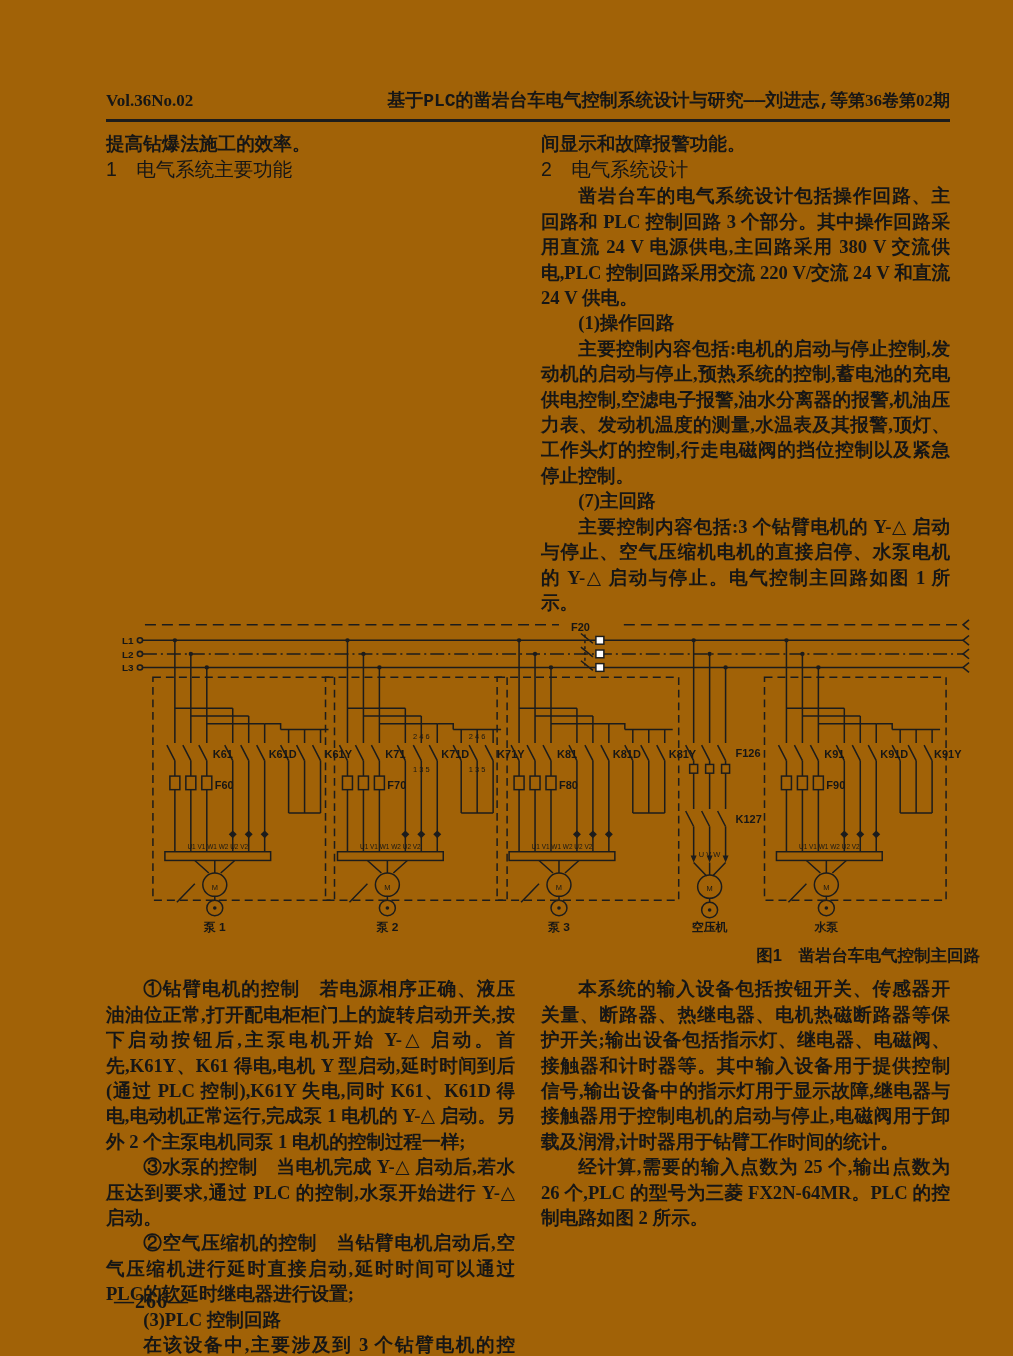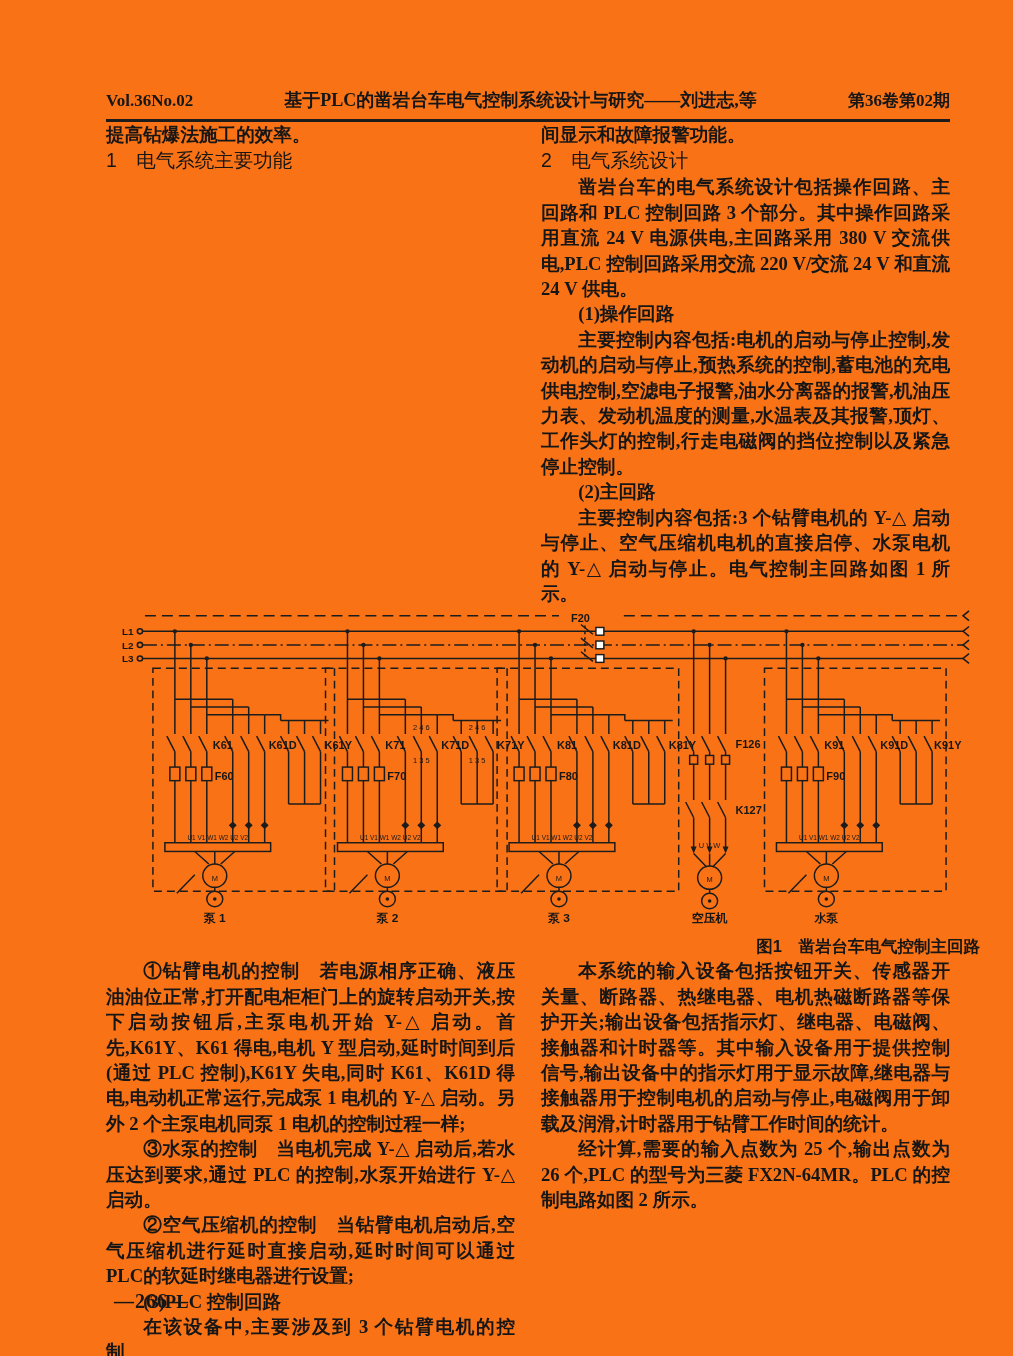--- a/index.html
+++ b/index.html
@@ -1,25 +1,25 @@
 <!DOCTYPE html>
 <html><head>
 <meta charset="utf-8">
 <style>
   html,body{margin:0;padding:0;background:#e8e8e8;}
-  .page{position:relative;width:1013px;height:1356px;background:#f97316;overflow:hidden;
+  .page{position:relative;width:1013px;height:1356px;background:#a16207;overflow:hidden;
         font-family:"Liberation Serif","DejaVu Serif",serif;color:#161616;}
   .content{position:absolute;left:106px;top:88px;width:844px;}
   .hdr{display:flex;align-items:baseline;font-weight:bold;font-size:17px;
        border-bottom:3px solid #1c1c1c;padding-bottom:7px;
        font-family:"Liberation Serif","DejaVu Serif",serif;}
   .hdr .vol{white-space:nowrap;}
-  .hdr .ttl{flex:1;text-align:center;font-size:18px;}
+  .hdr .ttl{flex:1;text-align:right;font-size:18px;font-family:Liberation Mono, monospace;}
   .hdr .iss{white-space:nowrap;}
-  .cols{display:flex;gap:26px;}
+  .cols{display:flex;gap:26px;margin-top:9px;}
   .col{width:409px;font-size:18.6px;line-height:25.4px;text-align:justify;
        text-justify:inter-ideograph;font-weight:600;}
   .col p{margin:0;}
   .ind{text-indent:2em;}
   .shead{font-family:"Liberation Sans","DejaVu Sans",sans-serif;font-weight:normal;
          font-size:19.5px;line-height:27px;margin:1px 0;}
   .figure{margin:4px 0 0 14px;width:860px;}
   .figcap{text-align:right;font-family:"Liberation Sans","DejaVu Sans",sans-serif;
           font-weight:bold;font-size:16.5px;margin-top:2px;}
   svg text{font-family:"Liberation Sans","DejaVu Sans",sans-serif;fill:#161616;}
@@ -47,21 +47,21 @@
       <div class="col">
         <p>提高钻爆法施工的效率。</p>
         <p class="shead">1　电气系统主要功能</p>
       </div>
       <div class="col">
         <p>间显示和故障报警功能。</p>
         <p class="shead">2　电气系统设计</p>
         <p class="ind">凿岩台车的电气系统设计包括操作回路、主回路和 PLC 控制回路 3 个部分。其中操作回路采用直流 24 V 电源供电,主回路采用 380 V 交流供电,PLC 控制回路采用交流 220 V/交流 24 V 和直流 24 V 供电。</p>
         <p class="ind">(1)操作回路</p>
         <p class="ind">主要控制内容包括:电机的启动与停止控制,发动机的启动与停止,预热系统的控制,蓄电池的充电供电控制,空滤电子报警,油水分离器的报警,机油压力表、发动机温度的测量,水温表及其报警,顶灯、工作头灯的控制,行走电磁阀的挡位控制以及紧急停止控制。</p>
-        <p class="ind">(2)主回路</p>
+        <p class="ind">(7)主回路</p>
         <p class="ind">主要控制内容包括:3 个钻臂电机的 Y-△ 启动与停止、空气压缩机电机的直接启停、水泵电机的 Y-△ 启动与停止。电气控制主回路如图 1 所示。</p>
       </div>
     </div>
 
     <div class="figure">
       <svg width="858" height="320" viewBox="0 0 860 330" preserveAspectRatio="none">
         <defs>
           <g id="pumpgeo" stroke="#1c1c1c" stroke-width="1.5" fill="none">
             <rect x="-22" y="60" width="182" height="230" stroke-dasharray="8 5"></rect>
             <path d="M0,22 V128 M16,36 V128 M32,50 V128"></path>

